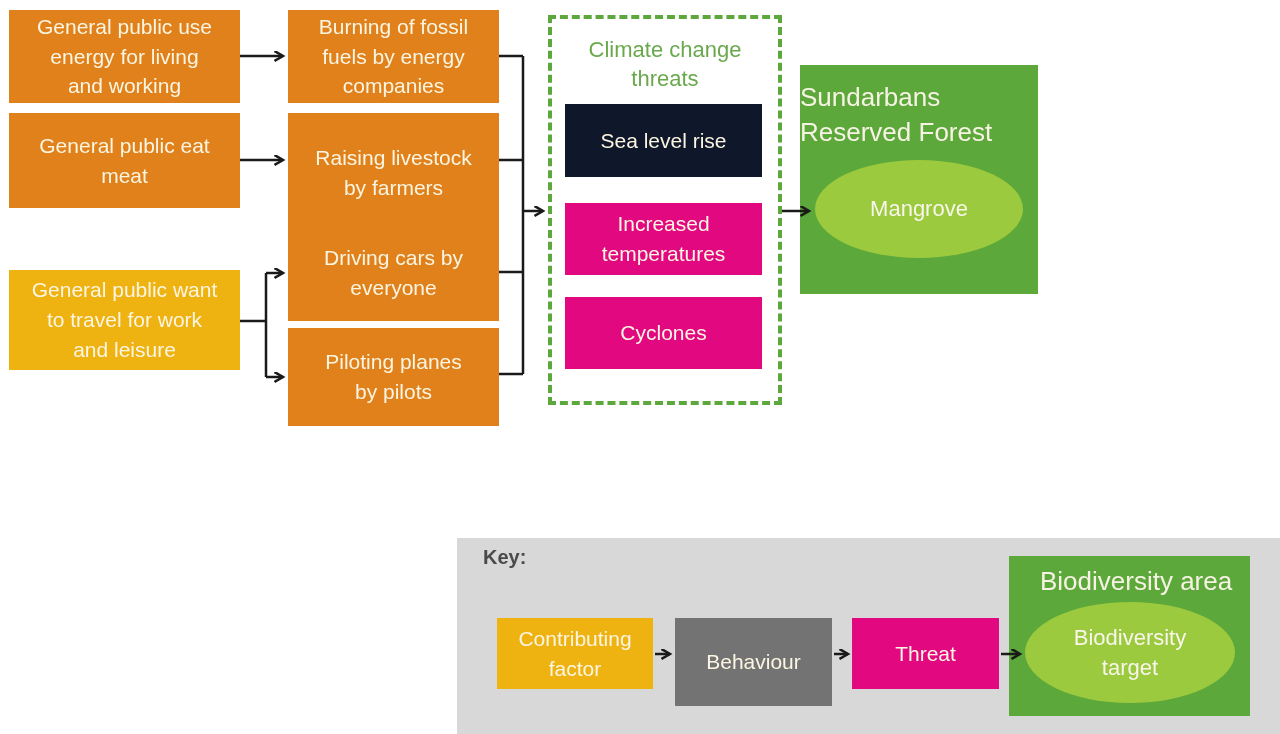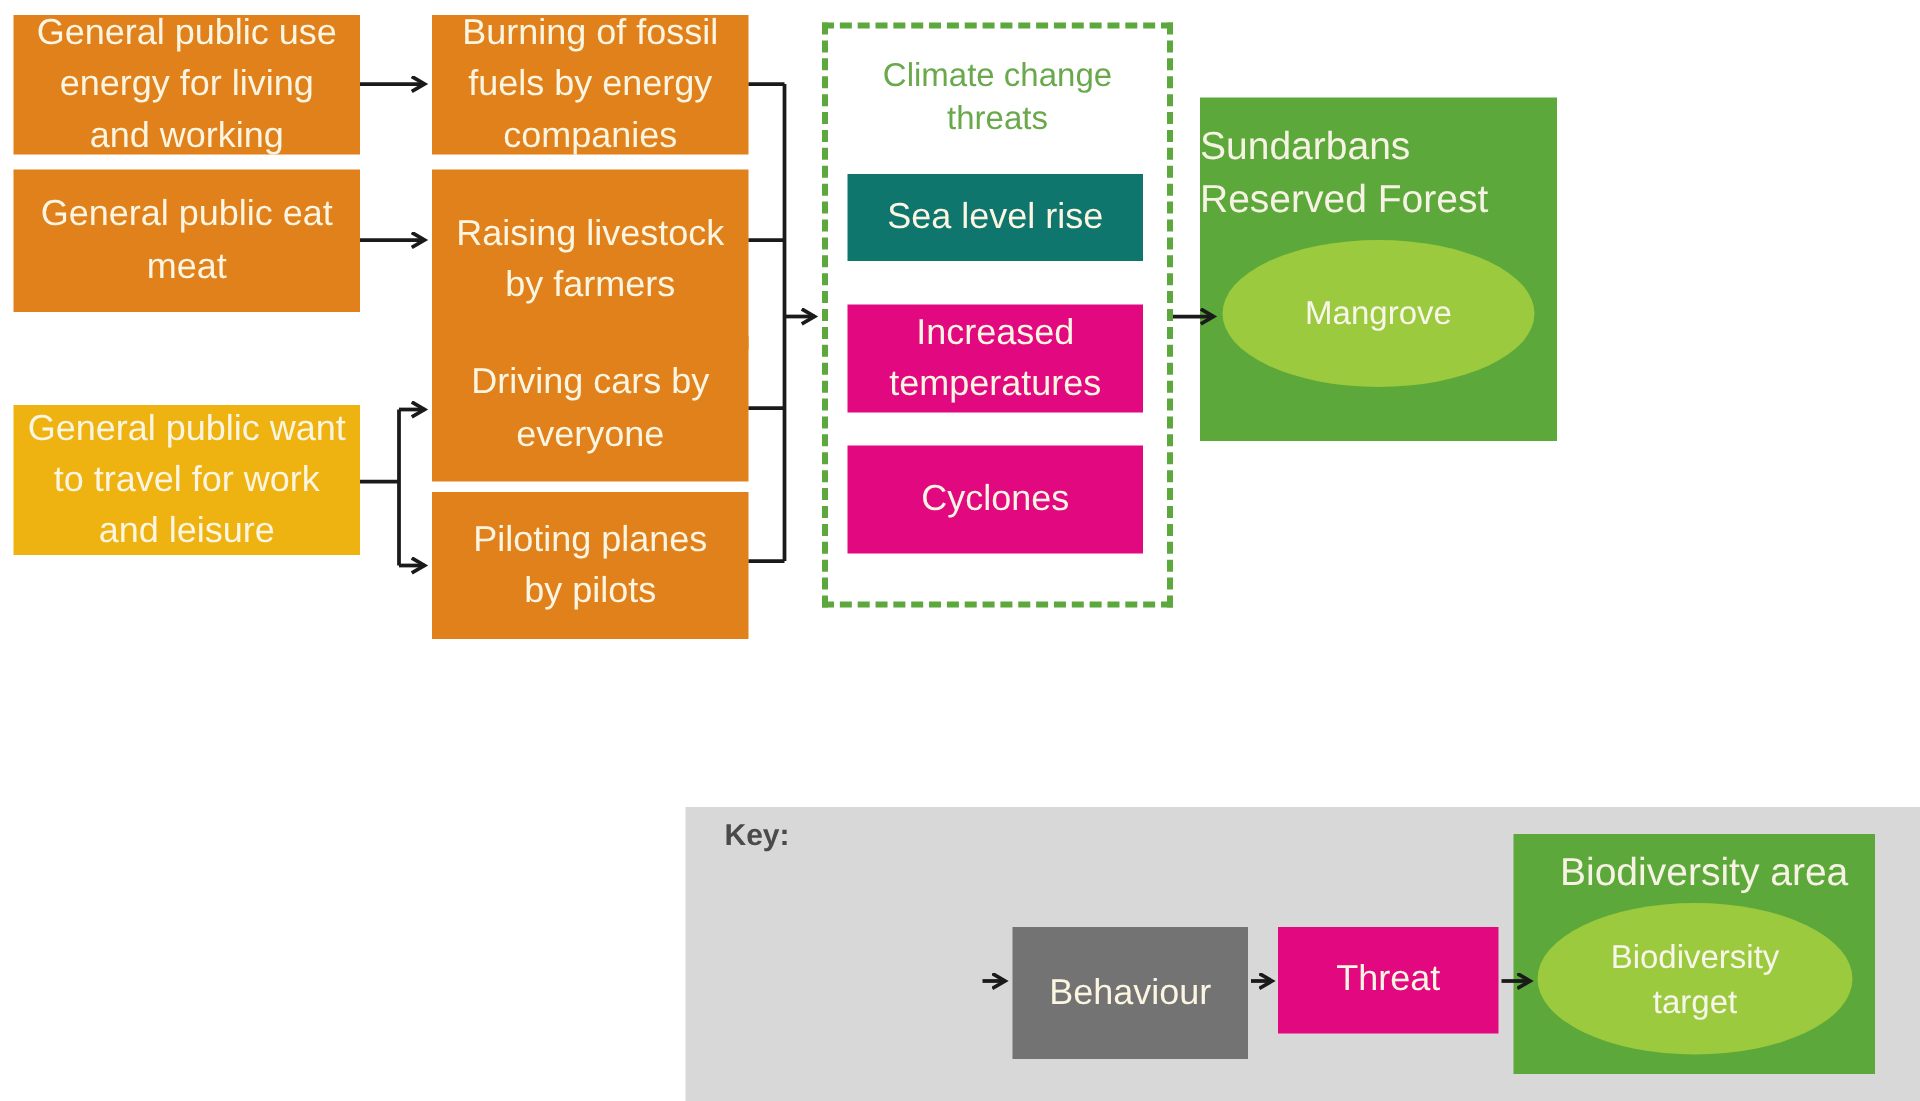--- a/index.html
+++ b/index.html
@@ -3,21 +3,21 @@
 <meta charset="utf-8">
 <style>
   html,body{margin:0;padding:0;background:#ffffff;}
   .stage{
     position:relative;width:1280px;height:734px;background:#ffffff;
     font-family:"Liberation Sans",sans-serif;overflow:hidden;
   }
   .node{
     position:absolute;display:flex;align-items:center;justify-content:center;
     text-align:center;box-sizing:border-box;
-    font-size:24px;line-height:1.42;color:#FBF5E2;
+    font-size:21px;line-height:1.42;color:#FBF5E2;
   }
   .node span{white-space:pre-line;}
   .orange{background:#E0811B;}
   .yellow{background:#EEB211;}
   .magenta{background:#E20980;}
   .green{background:#5DA83A;}
   .threat-group{
     position:absolute;box-sizing:border-box;
     border:4px dashed #5CA83C;background:transparent;
   }
@@ -82,21 +82,21 @@
   <div class="node orange" style="left: 288px; top: 328px; width: 211px; height: 98px; background-color: rgb(224, 129, 27);">
     <span>Piloting planes
 by pilots</span>
   </div>
 
   <div class="threat-group" style="left: 548px; top: 15px; width: 234px; height: 390px; border-color: rgb(92, 168, 60);"></div>
   <div class="group-title" style="left: 548px; top: 36px; width: 234px; color: rgb(105, 169, 76);">
     <span>Climate change
 threats</span>
   </div>
-  <div class="node magenta" style="left: 565px; top: 116px; width: 197px; height: 58px; background-color: #0f766e;">
+  <div class="node magenta" style="left: 565px; top: 104px; width: 197px; height: 73px; background-color: #0f172a;">
     <span>Sea level rise</span>
   </div>
   <div class="node magenta" style="left: 565px; top: 203px; width: 197px; height: 72px; background-color: rgb(226, 9, 128);">
     <span>Increased
 temperatures</span>
   </div>
   <div class="node magenta" style="left: 565px; top: 297px; width: 197px; height: 72px; background-color: rgb(226, 9, 128);">
     <span>Cyclones</span>
   </div>
 
@@ -106,20 +106,24 @@
 Reserved Forest</span>
     </div>
     <div class="ellipse" style="left: 15px; top: 95px; width: 208px; height: 98px; background-color: rgb(155, 202, 62);">
       <span>Mangrove</span>
     </div>
   </div>
 
   <div class="key-panel" style="left: 457px; top: 538px; width: 823px; height: 196px; background-color: rgb(216, 216, 216);"></div>
   <div class="key-heading" style="left: 483px; top: 546px; color: rgb(74, 74, 76);">
     <span>Key:</span>
+  </div>
+  <div class="node yellow" style="left: 497px; top: 618px; width: 156px; height: 71px; background-color: rgb(238, 178, 17);">
+    <span>Contributing
+factor</span>
   </div>
   <div class="node orange" style="left: 675px; top: 618px; width: 157px; height: 88px; background-color: #737373;">
     <span>Behaviour</span>
   </div>
   <div class="node magenta" style="left: 852px; top: 618px; width: 147px; height: 71px; background-color: rgb(226, 9, 128);">
     <span>Threat</span>
   </div>
   <div class="area-box green" style="left: 1009px; top: 556px; width: 241px; height: 160px; background-color: rgb(93, 168, 58);">
     <div class="area-title" style="top:8px;padding-left:31px;">
       <span>Biodiversity area</span>

